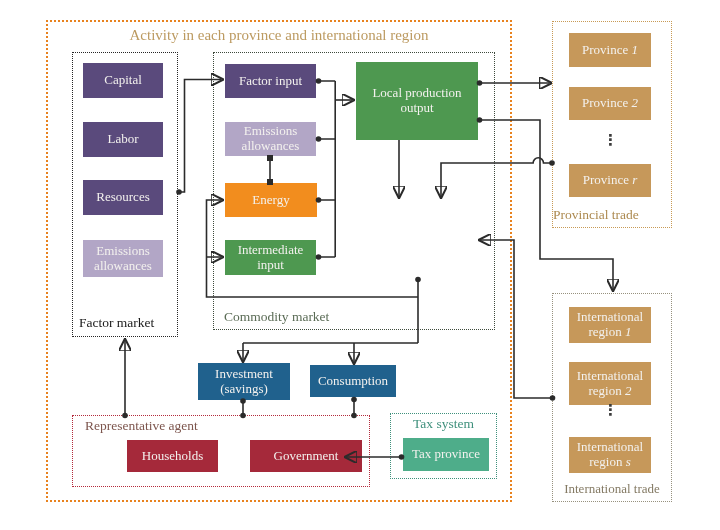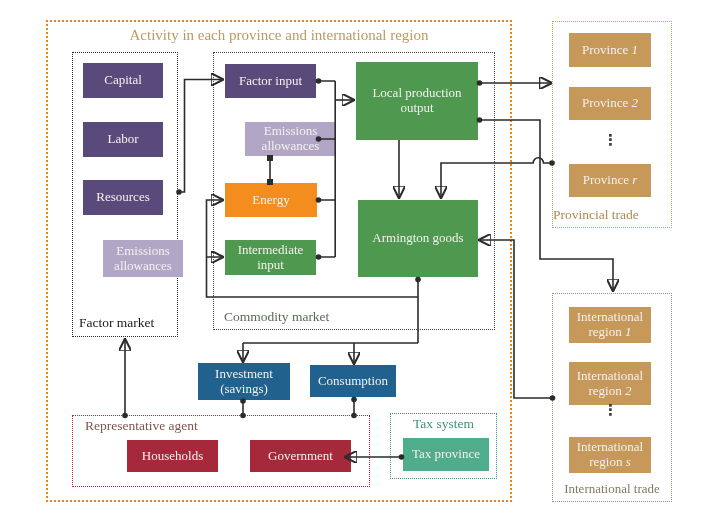--- a/index.html
+++ b/index.html
@@ -21,41 +21,41 @@
   .prov-frame{left:552px;top:21px;width:120px;height:207px;border:1.6px dotted var(--provincial_border);}
   .prov-label{position:absolute;left:0;bottom:4px;width:100%;text-align:left;font-size:13.5px;color:var(--provincial_label);}
   .intl-frame{left:552px;top:293px;width:120px;height:209px;border:1.6px dotted var(--international_border);}
   .intl-label{position:absolute;left:0;bottom:4px;width:100%;text-align:center;font-size:13px;color:var(--international_label);}
   
   .nd{position:absolute;box-sizing:border-box;display:flex;align-items:center;justify-content:center;
       text-align:center;color:var(--box_text);font-size:13px;line-height:1.12;padding:1px 2px;}
   .txt{width:100%;}
   .idx{font-style:italic;margin-left:.25em;}
   .purple{background:var(--dark_purple);}
-  .lpurple{background:var(--light_purple);margin-left:20px;}
+  .lpurple{background:var(--light_purple);}
   .orange{background:var(--orange);}
   .green{background:var(--green);}
   .blue{background:var(--blue);}
   .red{background:var(--red);}
   .teal{background:var(--teal);}
   .tan{background:var(--tan);}
   #nd-capital{left:83px;top:63px;width:80px;height:35px;}
   #nd-labor{left:83px;top:122px;width:80px;height:35px;}
   #nd-resources{left:83px;top:180px;width:80px;height:35px;}
   #nd-emis-factor{left:83px;top:240px;width:80px;height:37px;}
   #nd-factor-input{left:225px;top:64px;width:91px;height:34px;}
   #nd-emis-commodity{left:225px;top:122px;width:91px;height:34px;}
   #nd-energy{left:225px;top:183px;width:92px;height:34px;}
   #nd-intermediate{left:225px;top:240px;width:91px;height:35px;}
   #nd-local-production{left:356px;top:62px;width:122px;height:78px;}
   #nd-armington{left:358px;top:200px;width:120px;height:77px;}
   #nd-investment{left:198px;top:363px;width:92px;height:37px;}
   #nd-consumption{left:310px;top:365px;width:86px;height:32px;}
   #nd-households{left:127px;top:440px;width:91px;height:32px;}
-  #nd-government{left:250px;top:440px;width:101px;height:32px;}
+  #nd-government{left:250px;top:440px;width:112px;height:32px;}
   #nd-tax-revenue{left:403px;top:438px;width:86px;height:33px;}
   #nd-province-1{left:569px;top:33px;width:82px;height:34px;}
   #nd-province-2{left:569px;top:87px;width:82px;height:33px;}
   #nd-province-r{left:569px;top:164px;width:82px;height:33px;}
   #nd-intl-1{left:569px;top:307px;width:82px;height:36px;}
   #nd-intl-2{left:569px;top:362px;width:82px;height:43px;}
   #nd-intl-s{left:569px;top:437px;width:82px;height:36px;}
   .dots{position:absolute;font-family:"DejaVu Sans",sans-serif;font-size:15px;font-weight:bold;color:#3a3a3a;}
   #dots-prov{left:603px;top:131px;}
   #dots-intl{left:603px;top:401px;}
@@ -111,23 +111,20 @@
     </div>
   <div class="nd orange" id="nd-energy">
       <span class="txt">Energy</span>
     </div>
   <div class="nd green" id="nd-intermediate">
       <span class="txt">Intermediate input</span>
     </div>
   <div class="nd green" id="nd-local-production">
       <span class="txt">Local production output</span>
     </div>
-  <div class="nd green" id="nd-armington">
-      <span class="txt">Armington goods</span>
-    </div>
   <div class="nd blue" id="nd-investment">
       <span class="txt">Investment (savings)</span>
     </div>
   <div class="nd blue" id="nd-consumption">
       <span class="txt">Consumption</span>
     </div>
   <div class="nd red" id="nd-households">
       <span class="txt">Households</span>
     </div>
   <div class="nd red" id="nd-government">

